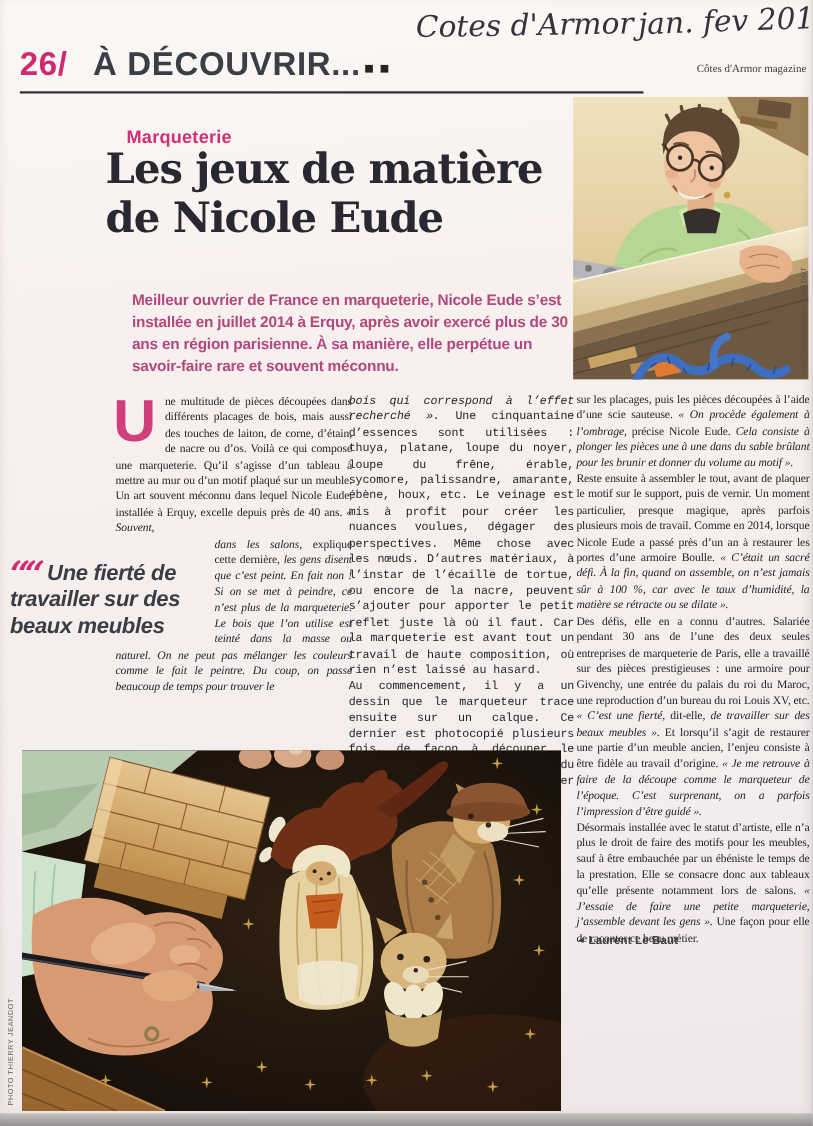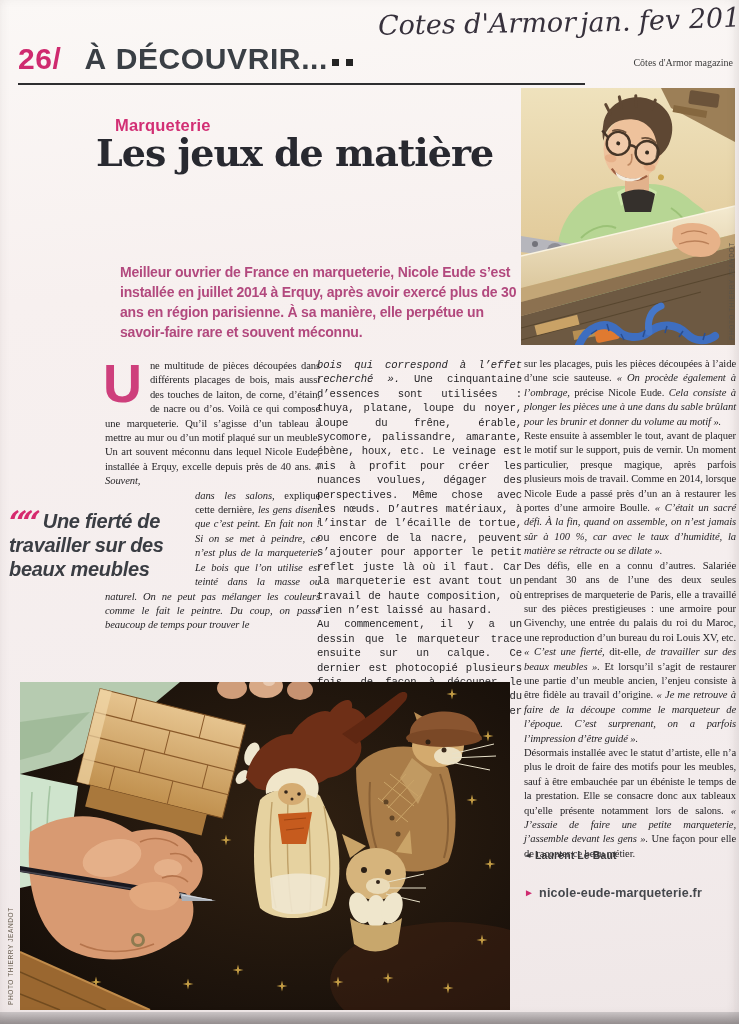--- a/index.html
+++ b/index.html
@@ -86,20 +86,21 @@
 
   <div class="hdr"><span class="num">26/</span><span>À DÉCOUVRIR...</span></div>
   <div class="sq sq1"></div>
   <div class="sq sq2"></div>
   <div class="masthead">Côtes d'Armor magazine</div>
   <div class="rule"></div>
 
   <div class="kicker">Marqueterie</div>
   <div class="title">
     <div>Les jeux de matière</div>
+    <div>de Nicole Eude</div>
   </div>
   <div class="standfirst">Meilleur ouvrier de France en marqueterie, Nicole Eude s’est installée en juillet 2014 à Erquy, après avoir exercé plus de 30 ans en région parisienne. À sa manière, elle perpétue un savoir-faire rare et souvent méconnu.</div>
 
   <div class="photo photo-portrait">
     <svg width="214" height="257" viewBox="0 0 214 257">
       <defs>
         <linearGradient id="wall" x1="0" y1="0" x2="0" y2="1">
           <stop offset="0" stop-color="#efe2bd"></stop>
             <stop offset=".55" stop-color="#e3cd9e"></stop>
             <stop offset="1" stop-color="#d2b780"></stop>
@@ -188,21 +189,20 @@
     <p><span><span class="it">bois qui correspond à l’effet recherché ».</span><span> Une cinquantaine d’essences sont utilisées : thuya, platane, loupe du noyer, loupe du frêne, érable, sycomore, palissandre, amarante, ébène, houx, etc. Le veinage est mis à profit pour créer les nuances voulues, dégager des perspectives. Même chose avec les nœuds. D’autres matériaux, à l’instar de l’écaille de tortue, ou encore de la nacre, peuvent s’ajouter pour apporter le petit reflet juste là où il faut. Car la marqueterie est avant tout un travail de haute composition, où rien n’est laissé au hasard.</span></span></p>
     <p><span><span>Au commencement, il y a un dessin que le marqueteur trace ensuite sur un calque. Ce dernier est photocopié plusieurs fois, de façon à découper le gabarit de chaque pièce du dessin. Les éléments de papier obtenus sont collés</span></span></p>
   </div>
 
   <div class="bodytext col3">
     <p><span><span>sur les placages, puis les pièces découpées à l’aide d’une scie sauteuse. </span><span class="it">« On procède également à l’ombrage, </span><span>précise Nicole Eude. </span><span class="it">Cela consiste à plonger les pièces une à une dans du sable brûlant pour les brunir et donner du volume au motif ».</span></span></p>
     <p><span><span>Reste ensuite à assembler le tout, avant de plaquer le motif sur le support, puis de vernir. Un moment particulier, presque magique, après parfois plusieurs mois de travail. Comme en 2014, lorsque Nicole Eude a passé près d’un an à restaurer les portes d’une armoire Boulle. </span><span class="it">« C’était un sacré défi. À la fin, quand on assemble, on n’est jamais sûr à 100 %, car avec le taux d’humidité, la matière se rétracte ou se dilate ».</span></span></p>
     <p><span><span>Des défis, elle en a connu d’autres. Salariée pendant 30 ans de l’une des deux seules entreprises de marqueterie de Paris, elle a travaillé sur des pièces prestigieuses : une armoire pour Givenchy, une entrée du palais du roi du Maroc, une reproduction d’un bureau du roi Louis XV, etc. </span><span class="it">« C’est une fierté, </span><span>dit-elle, </span><span class="it">de travailler sur des beaux meubles ».</span><span> Et lorsqu’il s’agit de restaurer une partie d’un meuble ancien, l’enjeu consiste à être fidèle au travail d’origine. </span><span class="it">« Je me retrouve à faire de la découpe comme le marqueteur de l’époque. C’est surprenant, on a parfois l’impression d’être guidé ».</span></span></p>
     <p><span><span>Désormais installée avec le statut d’artiste, elle n’a plus le droit de faire des motifs pour les meubles, sauf à être embauchée par un ébéniste le temps de la prestation. Elle se consacre donc aux tableaux qu’elle présente notamment lors de salons. </span><span class="it">« J’essaie de faire une petite marqueterie, j’assemble devant les gens ».</span><span> Une façon pour elle de raconter ce beau métier.</span></span></p>
     <div class="sig"><span class="arr">◄</span> <span>Laurent Le Baut</span></div>
-    <div class="site"><span class="arr">►</span><span>nicole-eude-marqueterie.fr</span></div>
   </div>
 
   <div class="photo photo-artwork">
     <svg width="490" height="328" viewBox="0 0 490 328">
       <defs>
         <radialGradient id="abg" cx=".55" cy=".45" r=".8">
           <stop offset="0" stop-color="#312112"></stop>
             <stop offset=".7" stop-color="#1b120b"></stop>
             <stop offset="1" stop-color="#120c07"></stop>
         </radialGradient>

